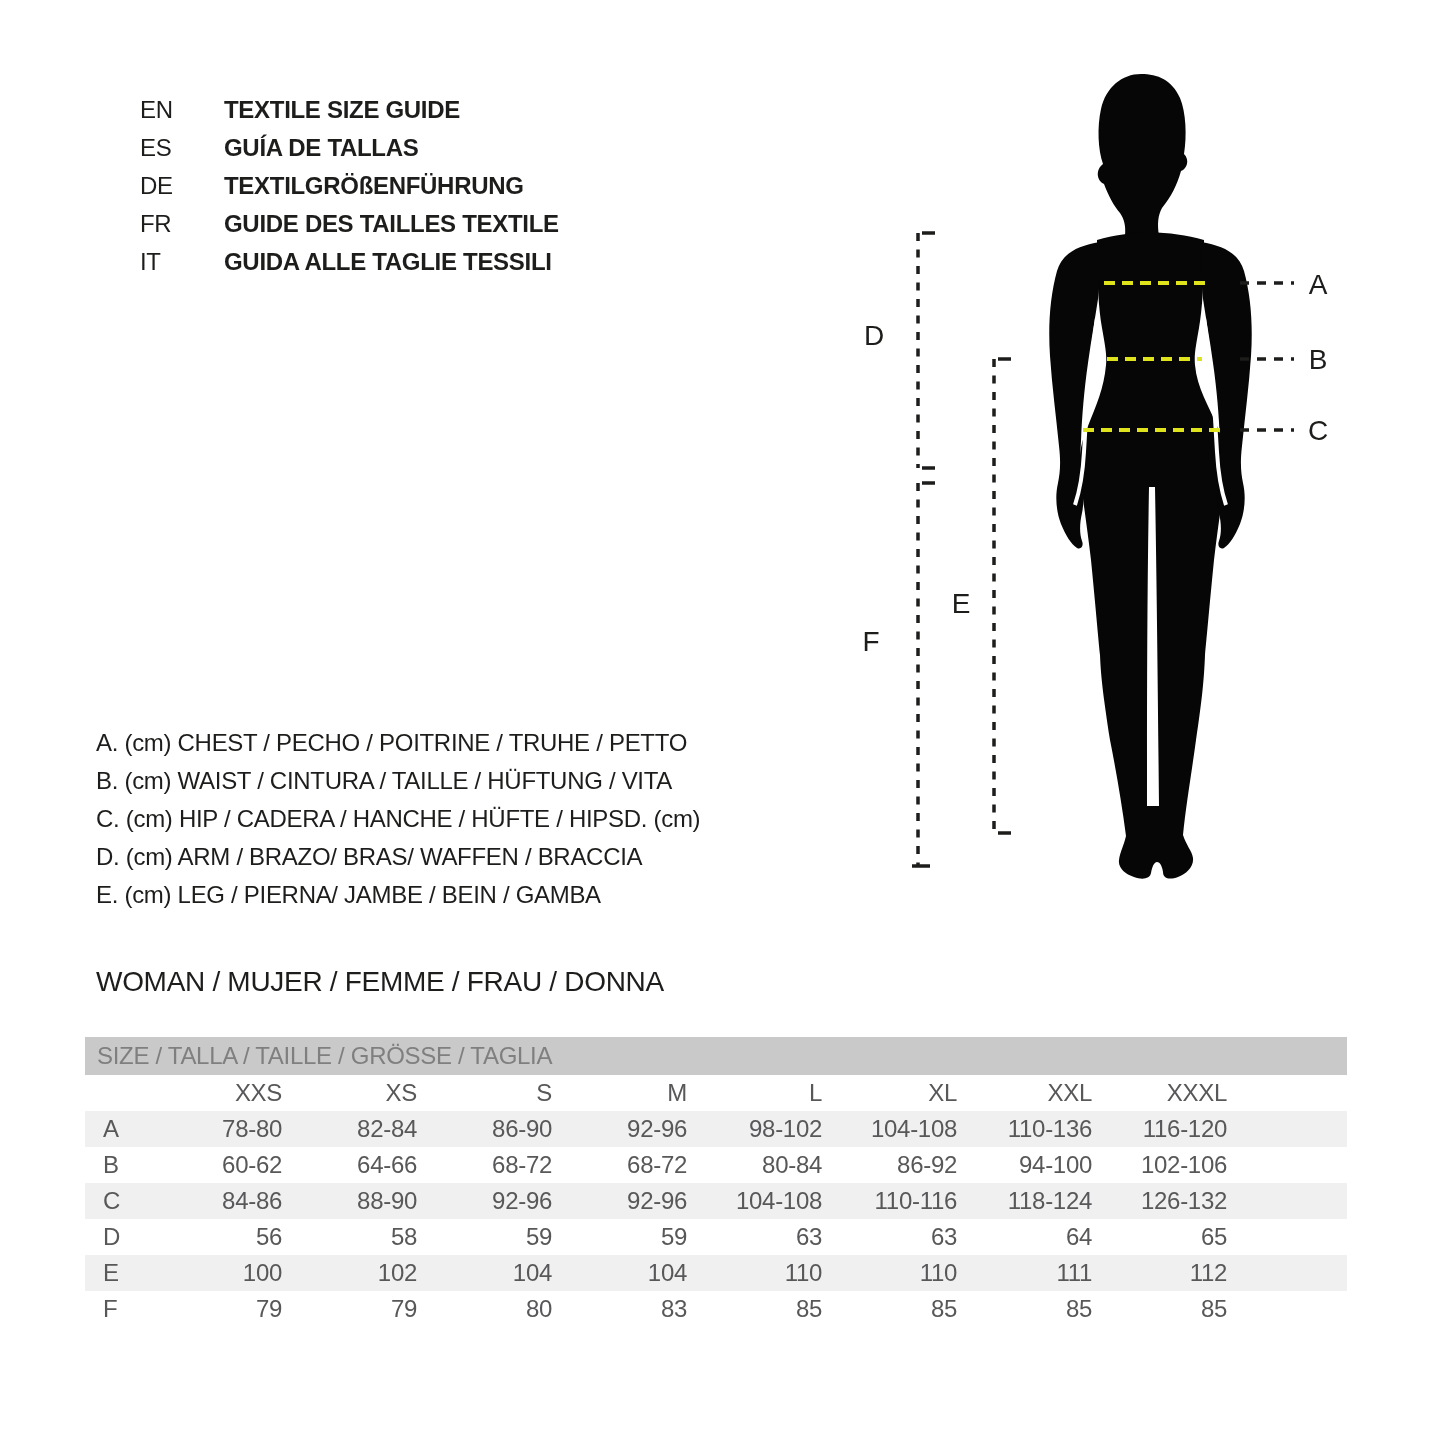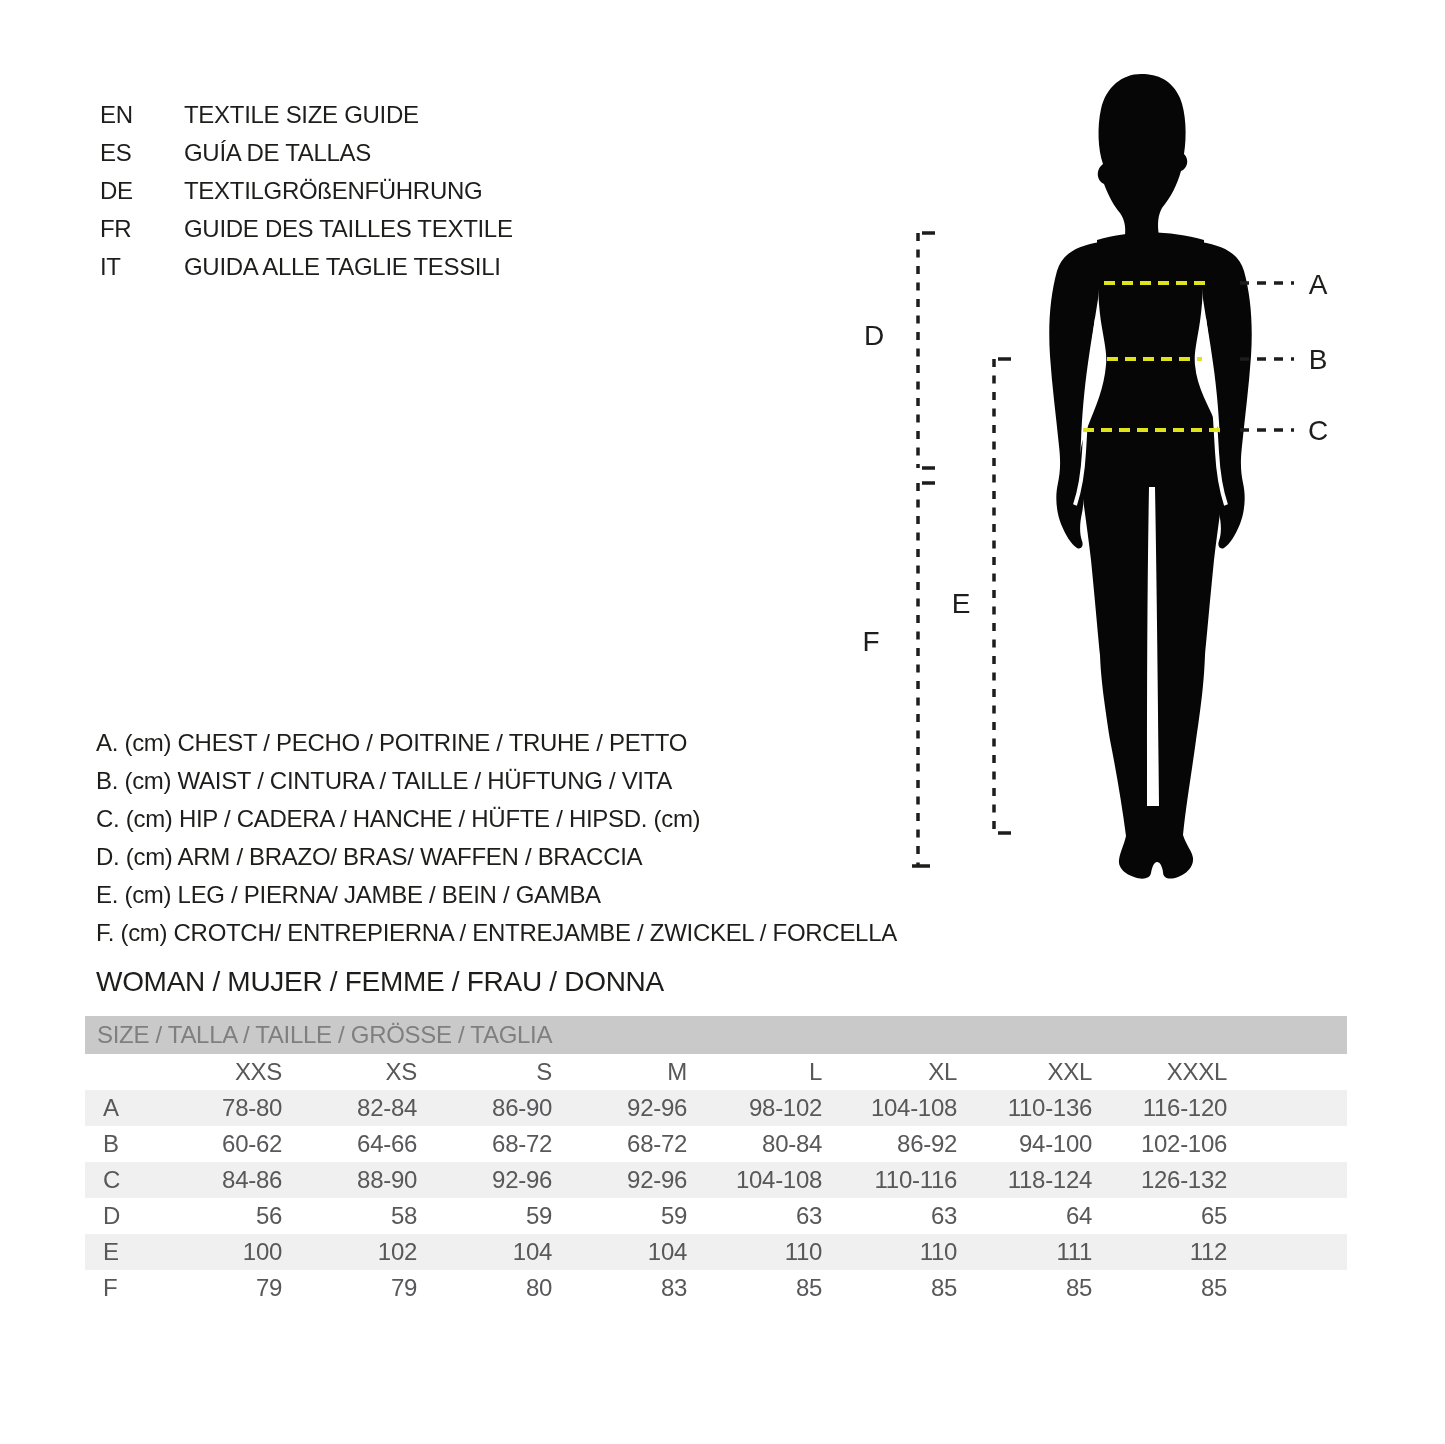--- a/index.html
+++ b/index.html
@@ -20,25 +20,25 @@
 
   
   .lang-list {
     position: absolute;
     left: 100px;
     top: 96px;
   }
   .lang-row {
     display: flex;
     height: 38px;
-    align-items: center;
     font-size: 24px;
+    margin-left: 40px;
   }
   .lang-code { width: 84px; flex: 0 0 84px; }
-  .lang-title { white-space: nowrap; }
+  .lang-title { white-space: nowrap; font-weight: bold; }
 
   
   .measure-list {
     position: absolute;
     left: 96px;
     top: 724px;
   }
   .measure-line {
     height: 38px;
     display: flex;
@@ -53,21 +53,21 @@
     left: 96px;
     top: 966px;
     font-size: 28px;
     white-space: nowrap;
   }
 
   
   .size-table {
     position: absolute;
     left: 85px;
-    top: 1016px;
+    top: 1037px;
     width: 1262px;
     font-size: 24px;
     color: #58585a;
   }
   .table-header-bar {
     height: 38px;
     background: #c9c9c9;
     color: #7f7f7f;
     display: flex;
     align-items: center;
@@ -245,21 +245,20 @@
     <text x="961" y="613" text-anchor="middle">E</text>
     <text x="871" y="651" text-anchor="middle">F</text>
   </svg>
 
   <div class="measure-list">
     <div class="measure-line">A. (cm) CHEST / PECHO / POITRINE / TRUHE / PETTO</div>
     <div class="measure-line">B. (cm) WAIST / CINTURA / TAILLE / HÜFTUNG / VITA</div>
     <div class="measure-line">C. (cm) HIP / CADERA / HANCHE / HÜFTE / HIPSD. (cm)</div>
     <div class="measure-line">D. (cm) ARM / BRAZO/ BRAS/ WAFFEN / BRACCIA</div>
     <div class="measure-line">E. (cm) LEG / PIERNA/ JAMBE / BEIN / GAMBA</div>
-    <div class="measure-line">F. (cm) CROTCH/ ENTREPIERNA / ENTREJAMBE / ZWICKEL / FORCELLA</div>
   </div>
 
   <div class="woman-title">WOMAN / MUJER / FEMME / FRAU / DONNA</div>
 
   <div class="size-table">
     <div class="table-header-bar">
       <span>SIZE / TALLA / TAILLE / GRÖSSE / TAGLIA</span>
     </div>
 
     <div class="trow">

